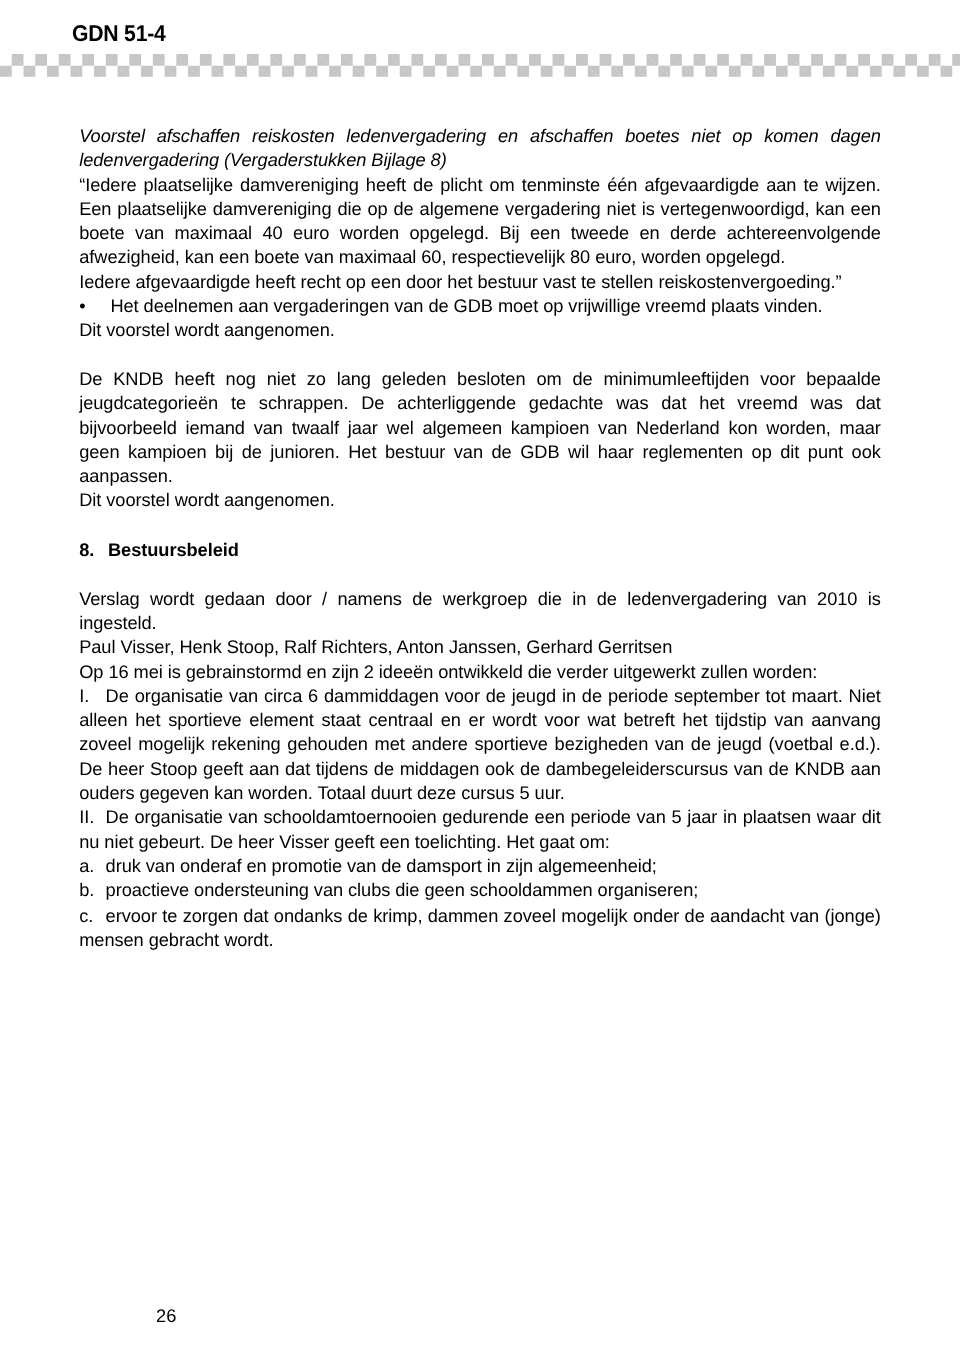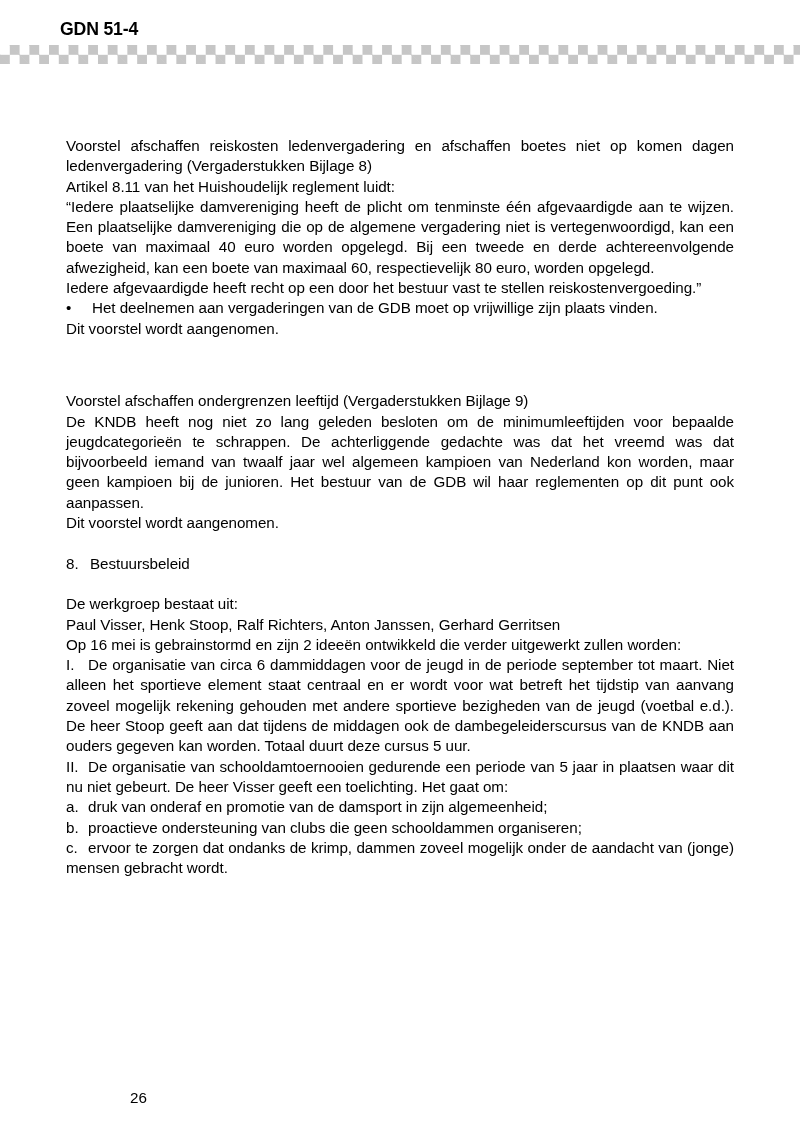--- a/index.html
+++ b/index.html
@@ -59,24 +59,24 @@
   }
   .para {
     font-size: 15.2px;
     line-height: 20.3px;
     text-align: justify;
     text-justify: inter-word;
     margin: 0;
     letter-spacing: -0.05px;
   }
   .para.italic {
-    margin-top: 32px;
+    font-style: italic;
   }
   .para.bold {
-    font-weight: normal;
+    font-weight: bold;
   }
   .para.nojust {
     text-align: left;
   }
   .spacer {
     height: 20.3px;
   }
   
   .heading-num {
     display: inline-block;
@@ -113,33 +113,31 @@
 <body>
 
 <div class="page-header">
   <div class="header-title">GDN 51-4</div>
   <div class="checker-band"></div>
 </div>
 
 <div class="doc-body">
 
 <p class="para italic">Voorstel afschaffen reiskosten ledenvergadering en afschaffen boetes niet op komen dagen ledenvergadering (Vergaderstukken Bijlage 8)</p>
-    <p class="para nojust">Artikel 8.11 van het Huishoudelijk reglement luidt:</p>
     <p class="para">“Iedere plaatselijke damvereniging heeft de plicht om tenminste één afgevaardigde aan te wijzen. Een plaatselijke damvereniging die op de algemene vergadering niet is vertegenwoordigd, kan een boete van maximaal 40 euro worden opgelegd. Bij een tweede en derde achtereenvolgende afwezigheid, kan een boete van maximaal 60, respectievelijk 80 euro, worden opgelegd.</p>
     <p class="para">Iedere afgevaardigde heeft recht op een door het bestuur vast te stellen reiskostenvergoeding.”</p>
-    <p class="para"><span class="marker-wide">•</span><span>Het deelnemen aan vergaderingen van de GDB moet op vrijwillige zijn plaats vinden.</span></p>
+    <p class="para"><span class="marker-wide">•</span><span>Het deelnemen aan vergaderingen van de GDB moet op vrijwillige vreemd plaats vinden.</span></p>
     <p class="para nojust">Dit voorstel wordt aangenomen.</p>
     <div class="spacer"></div>
-    <p class="para italic nojust">Voorstel afschaffen ondergrenzen leeftijd (Vergaderstukken Bijlage 9)</p>
     <p class="para">De KNDB heeft nog niet zo lang geleden besloten om de minimumleeftijden voor bepaalde jeugdcategorieën te schrappen. De achterliggende gedachte was dat het vreemd was dat bijvoorbeeld iemand van twaalf jaar wel algemeen kampioen van Nederland kon worden, maar geen kampioen bij de junioren. Het bestuur van de GDB wil haar reglementen op dit punt ook aanpassen.</p>
     <p class="para nojust">Dit voorstel wordt aangenomen.</p>
     <div class="spacer"></div>
     <p class="para bold nojust"><span class="heading-num">8.</span><span>Bestuursbeleid</span></p>
     <div class="spacer"></div>
-    <p class="para nojust">De werkgroep bestaat uit:</p>
+    <p class="para">Verslag wordt gedaan door / namens de werkgroep die in de ledenvergadering van 2010 is ingesteld.</p>
     <p class="para nojust">Paul Visser, Henk Stoop, Ralf Richters, Anton Janssen, Gerhard Gerritsen</p>
     <p class="para">Op 16 mei is gebrainstormd en zijn 2 ideeën ontwikkeld die verder uitgewerkt zullen worden:</p>
     <p class="para"><span class="marker-narrow">I.</span><span>De organisatie van circa 6 dammiddagen voor de jeugd in de periode september tot maart. Niet alleen het sportieve element staat centraal en er wordt voor wat betreft het tijdstip van aanvang zoveel mogelijk rekening gehouden met andere sportieve bezigheden van de jeugd (voetbal e.d.). De heer Stoop geeft aan dat tijdens de middagen ook de dambegeleiderscursus van de KNDB aan ouders gegeven kan worden. Totaal duurt deze cursus 5 uur.</span></p>
     <p class="para"><span class="marker-narrow">II.</span><span>De organisatie van schooldamtoernooien gedurende een periode van 5 jaar in plaatsen waar dit nu niet gebeurt. De heer Visser geeft een toelichting. Het gaat om:</span></p>
     <p class="para"><span class="marker-narrow">a.</span><span>druk van onderaf en promotie van de damsport in zijn algemeenheid;</span></p>
     <p class="para"><span class="marker-narrow">b.</span><span>proactieve ondersteuning van clubs die geen schooldammen organiseren;</span></p>
     <p class="para"><span class="marker-narrow">c.</span><span>ervoor te zorgen dat ondanks de krimp, dammen zoveel mogelijk onder de aandacht van (jonge) mensen gebracht wordt.</span></p>
   </div>
 
 <div class="page-footer">

